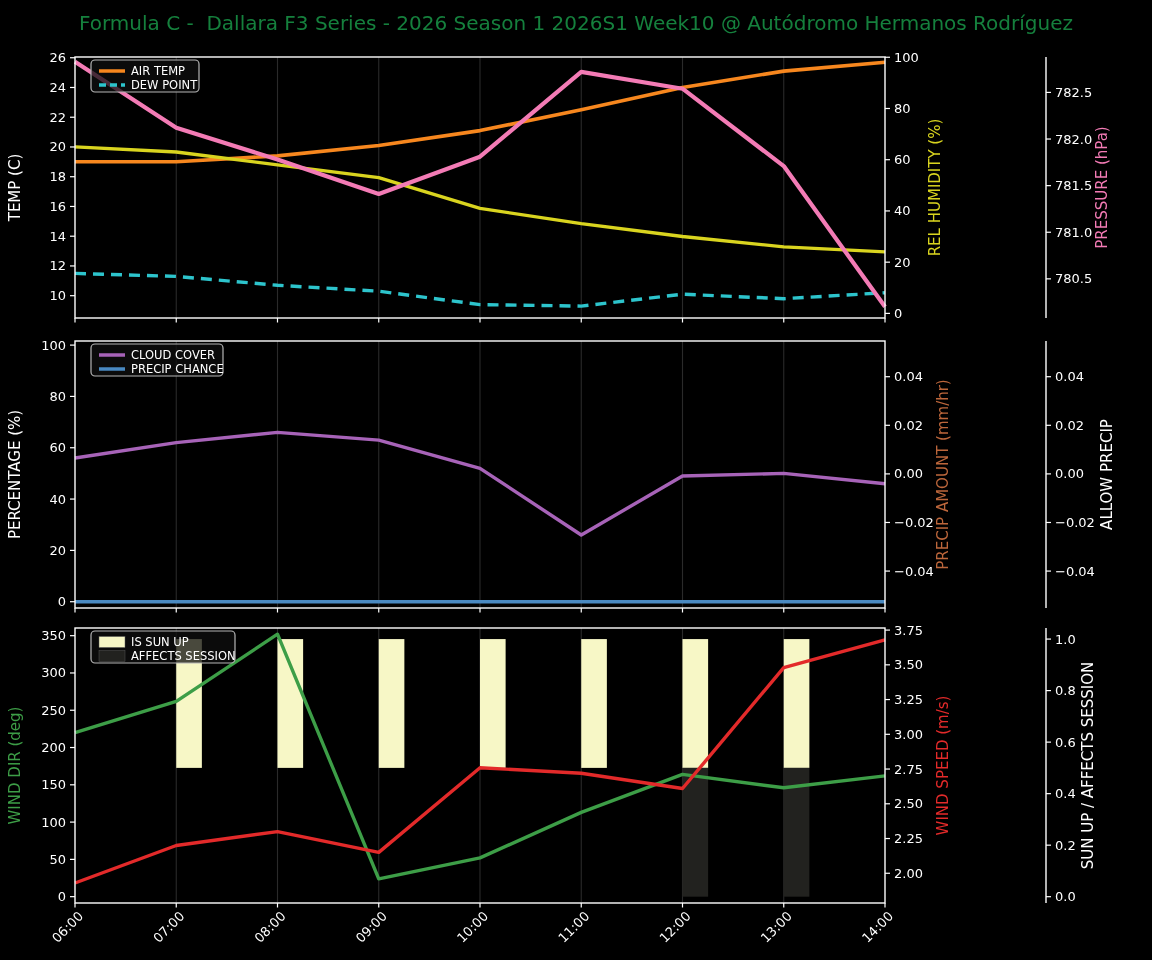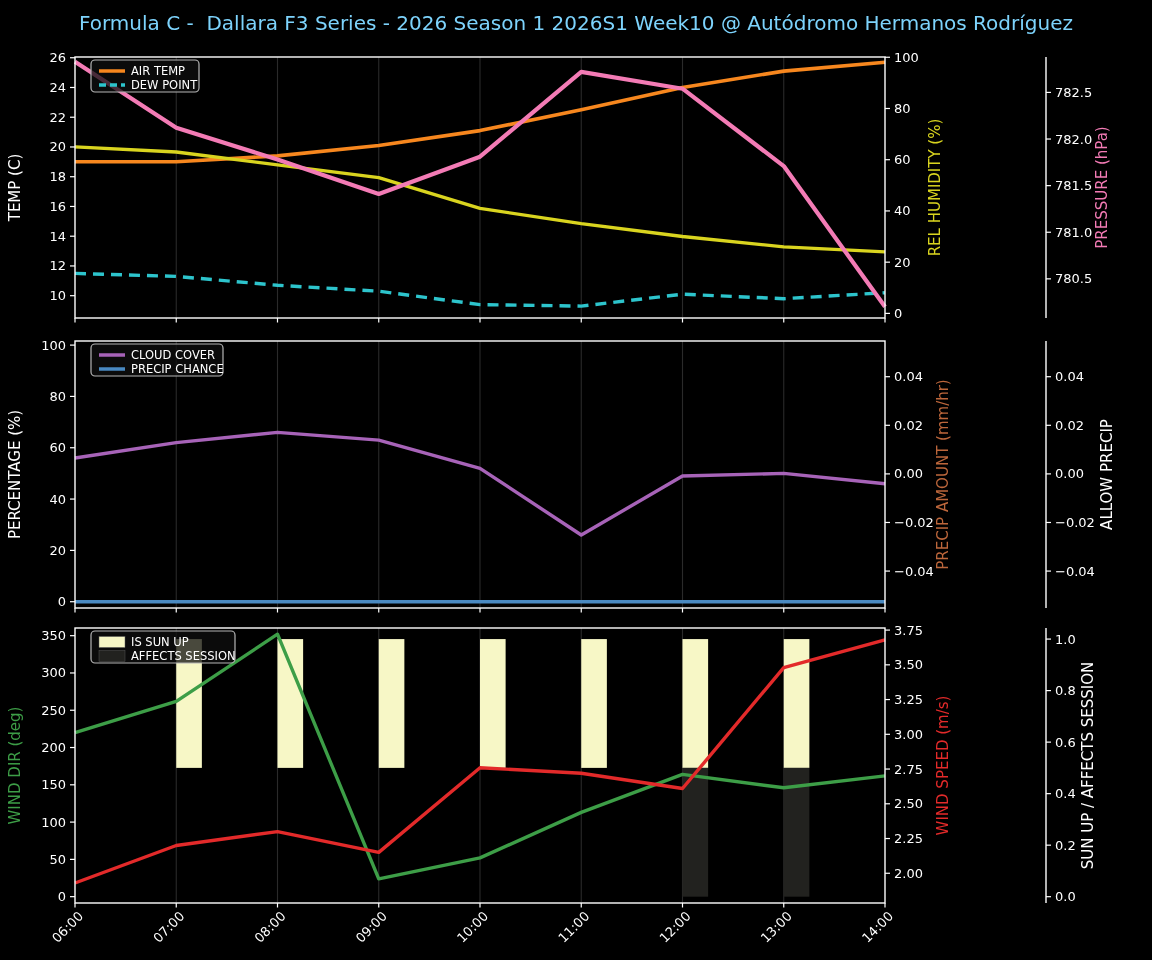--- a/index.html
+++ b/index.html
@@ -1,19 +1,19 @@
 <!DOCTYPE html>
 <html><head>
 <meta charset="utf-8">
 <style>
   html,body{margin:0;padding:0;background:#000;}
   #figure{position:relative;width:1152px;height:960px;background:#000;overflow:hidden;
           font-family:"DejaVu Sans","Liberation Sans",sans-serif;}
   #chart-title{position:absolute;top:11px;left:0;width:1152px;text-align:center;
-               color:#7dd3fc;font-size:20px;white-space:pre;}
+               color:#15803d;font-size:20px;white-space:pre;}
   svg{position:absolute;top:0;left:0;}
   text{font-family:"DejaVu Sans","Liberation Sans",sans-serif;}
 </style>
 </head>
 <body>
 
 <div id="figure">
   <div id="chart-title">Formula C -  Dallara F3 Series - 2026 Season 1 2026S1 Week10 @ Autódromo Hermanos Rodríguez</div>
   <svg id="plots" width="1152" height="960" viewBox="0 0 1152 960">
       <line x1="176.25" y1="57" x2="176.25" y2="318" stroke="#2a2a2a" stroke-width="1.1"></line>

